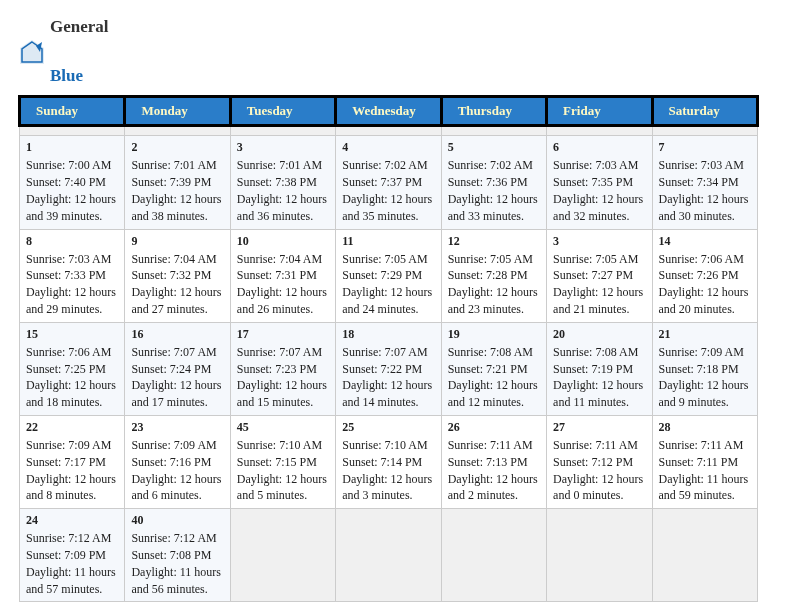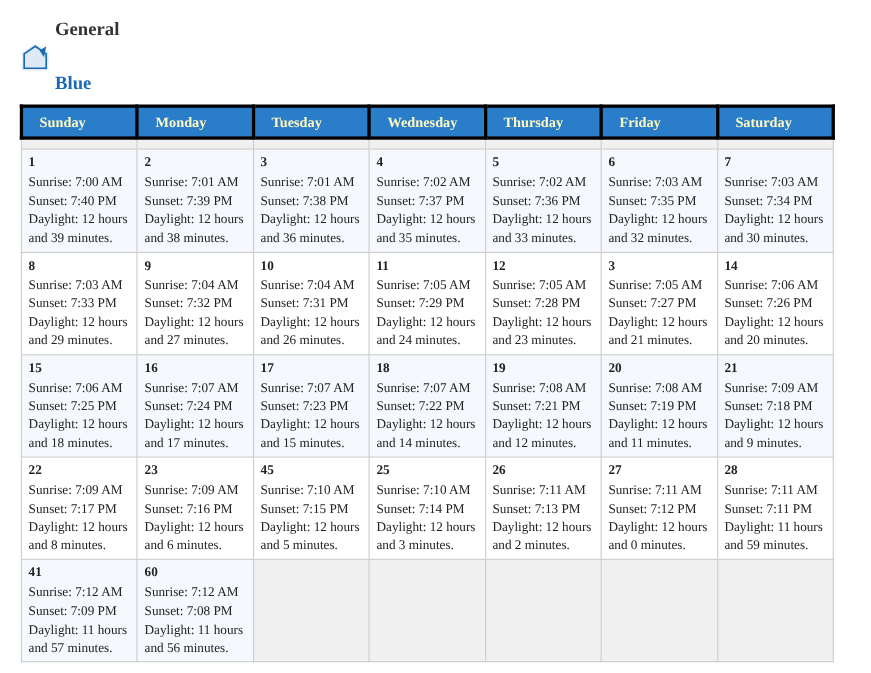--- a/index.html
+++ b/index.html
@@ -241,25 +241,25 @@
             <span class="day-number">27</span>
             <div class="cell-content">Sunrise: 7:11 AM<br>Sunset: 7:12 PM<br>Daylight: 12 hours and 0 minutes.</div>
           </td>
           <td>
             <span class="day-number">28</span>
             <div class="cell-content">Sunrise: 7:11 AM<br>Sunset: 7:11 PM<br>Daylight: 11 hours and 59 minutes.</div>
           </td>
         </tr>
         <tr>
           <td>
-            <span class="day-number">41</span>
+            <span class="day-number">24</span>
             <div class="cell-content">Sunrise: 7:12 AM<br>Sunset: 7:09 PM<br>Daylight: 11 hours and 57 minutes.</div>
           </td>
           <td>
-            <span class="day-number">60</span>
+            <span class="day-number">40</span>
             <div class="cell-content">Sunrise: 7:12 AM<br>Sunset: 7:08 PM<br>Daylight: 11 hours and 56 minutes.</div>
           </td>
           <td class="empty-cell"></td>
           <td class="empty-cell"></td>
           <td class="empty-cell"></td>
           <td class="empty-cell"></td>
           <td class="empty-cell"></td>
         </tr>
       </tbody>
   </table>

